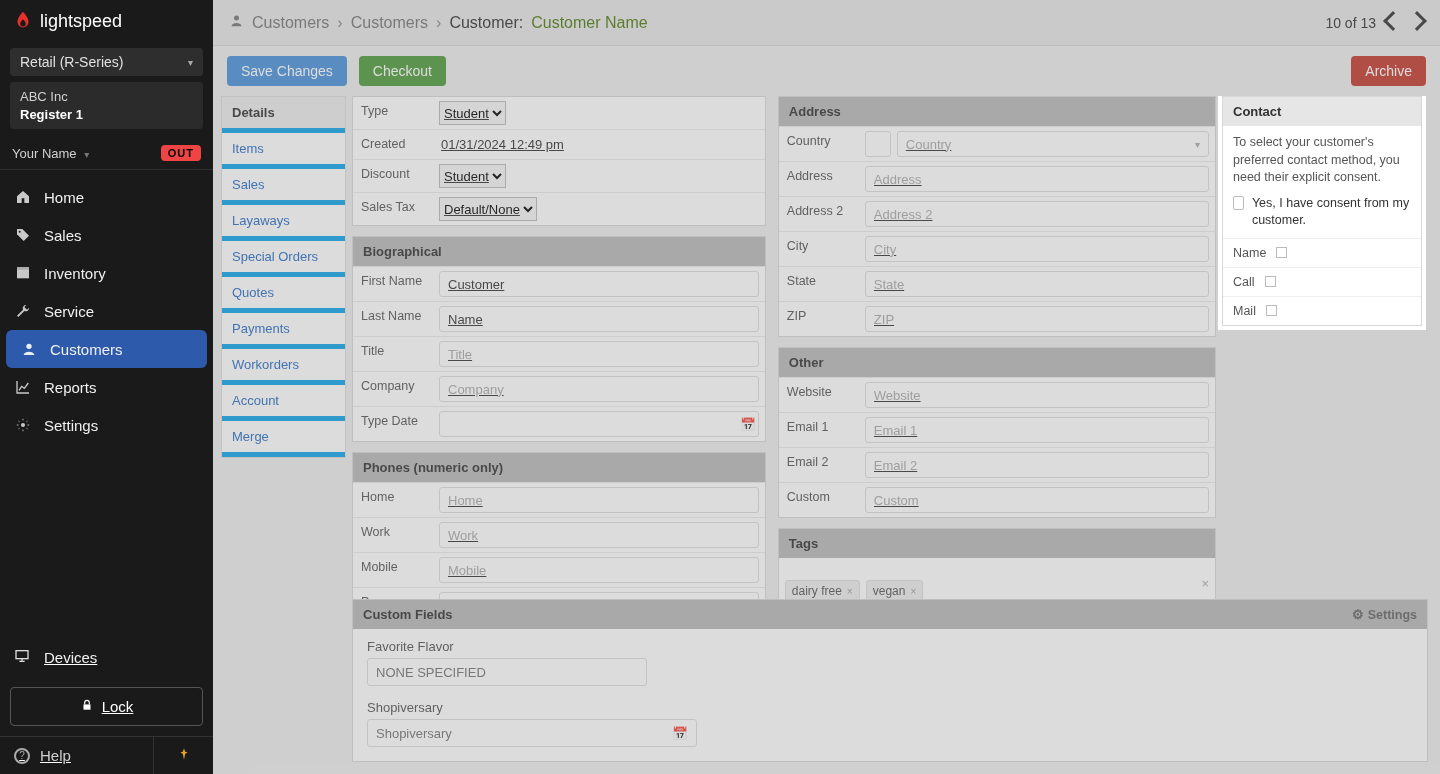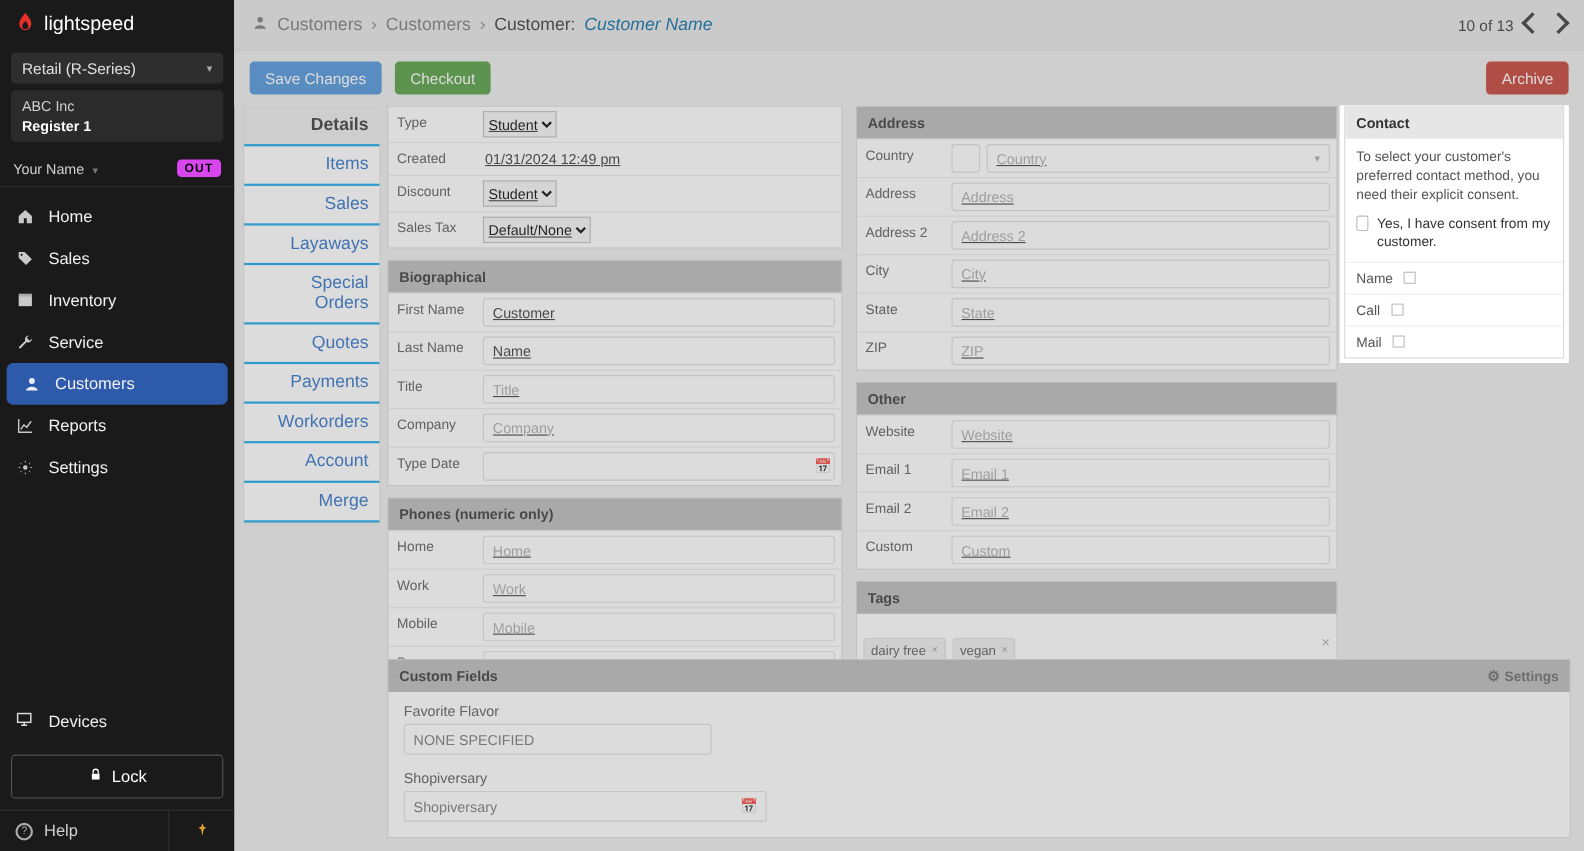--- a/index.html
+++ b/index.html
@@ -55,33 +55,33 @@
   }
   .reg-box .reg2{color:#fff;font-weight:600;}
   .user-row{
     padding:8px 12px;
     display:flex;align-items:center;justify-content:space-between;
     border-bottom:1px solid #2e2e2e;
   }
   .user-name{color:#d0d0d0;font-size:13px;}
   .user-name .caret{color:#777;margin-left:4px;font-size:10px;}
   .out-badge{
-    background:#d946ef;color:#000;font-weight:700;
+    background:#ef4444;color:#000;font-weight:700;
     border-radius:4px;padding:2px 7px;font-size:11px;letter-spacing:1px;
   }
   .nav{padding-top:8px;flex:1;}
   .nav-item{
     display:flex;align-items:center;
     padding:10px 14px;
     color:#f0f0f0;font-size:15px;
     cursor:pointer;
   }
   .nav-item.active{background:#2e5aac;border-radius:6px;margin:0 6px;}
   .nav-item .ic{width:18px;height:18px;margin-right:12px;opacity:.9;display:inline-flex;align-items:center;justify-content:center;}
-  .sidebar-bottom{margin-top:auto;}
+  .sidebar-bottom{margin-top:auto;text-decoration:underline;}
   .devices-item{padding:10px 14px;display:flex;align-items:center;color:#f0f0f0;font-size:15px;}
   .devices-item .ic{width:18px;margin-right:12px;}
   .lock-btn{
     margin:10px;border:1px solid #555;border-radius:4px;
     padding:10px;display:flex;align-items:center;justify-content:center;gap:8px;
     color:#fff;font-size:15px;
   }
   .help-row{display:flex;border-top:1px solid #333;}
   .help-cell{flex:1;display:flex;align-items:center;gap:10px;padding:10px 14px;color:#d0d0d0;font-size:15px;}
   .pin-cell{width:60px;border-left:1px solid #333;display:flex;align-items:center;justify-content:center;color:#e0a030;}
@@ -92,41 +92,41 @@
 
   .topbar{
     height:46px;background:#e6e6e6;border-bottom:1px solid #d5d5d5;
     display:flex;align-items:center;padding:0 16px;
     color:#555;font-size:16px;
   }
   .crumbs{display:flex;align-items:center;gap:8px;}
   .crumbs a{color:#777;}
   .crumbs .sep{color:#888;}
   .crumbs .lastlabel{color:#333;}
-  .crumbs .lastvalue{color:#0369a1;font-weight:400;font-style:italic;}
+  .crumbs .lastvalue{color:#4d7c0f;font-weight:400;}
   .pager{margin-left:auto;display:flex;align-items:center;gap:10px;color:#333;font-size:14px;}
   .pager .chev{width:14px;height:14px;border:solid #333;border-width:0 3px 3px 0;display:inline-block;padding:3px;}
   .chev.left{transform:rotate(135deg);}
   .chev.right{transform:rotate(-45deg);}
 
   .actionbar{
     display:flex;align-items:center;gap:12px;
     padding:10px 14px;background:#eee;
   }
   .btn{border-radius:4px;padding:7px 14px;color:#fff;font-size:14px;border:none;cursor:pointer;}
   .btn-blue{background:#4a90d9;}
   .btn-green{background:#4e9a3b;}
   .btn-red{background:#c33b2f;}
   .spacer{flex:1;}
 
   .content{display:flex;flex:1;overflow:hidden;padding:0 12px 12px 8px;gap:0;}
 
   
   .tabs-col{width:125px;min-width:125px;display:flex;flex-direction:column;background:#fff;border:1px solid #dcdcdc;align-self:flex-start;}
-  .tabs-col .tab{padding:8px 10px;color:#2a6ec6;font-size:16px;cursor:pointer;border-bottom:2px solid #0ea5e9;text-align:right;}
+  .tabs-col .tab{padding:8px 10px;color:#2a6ec6;font-size:13px;cursor:pointer;border-bottom:5px solid #0ea5e9;text-align:left;}
   .tabs-col .tab.active{background:#ececec;color:#333;font-weight:600;}
 
   
   .col{display:flex;flex-direction:column;gap:10px;padding:0 6px;}
   .col1{flex:1.02;}
   .col2{flex:1.08;padding-right:0;}
   .col3{width:212px;min-width:212px;padding-left:6px;}
 
   .section{border:1px solid #d7d7d7;background:#fff;}
   .sec-head{

